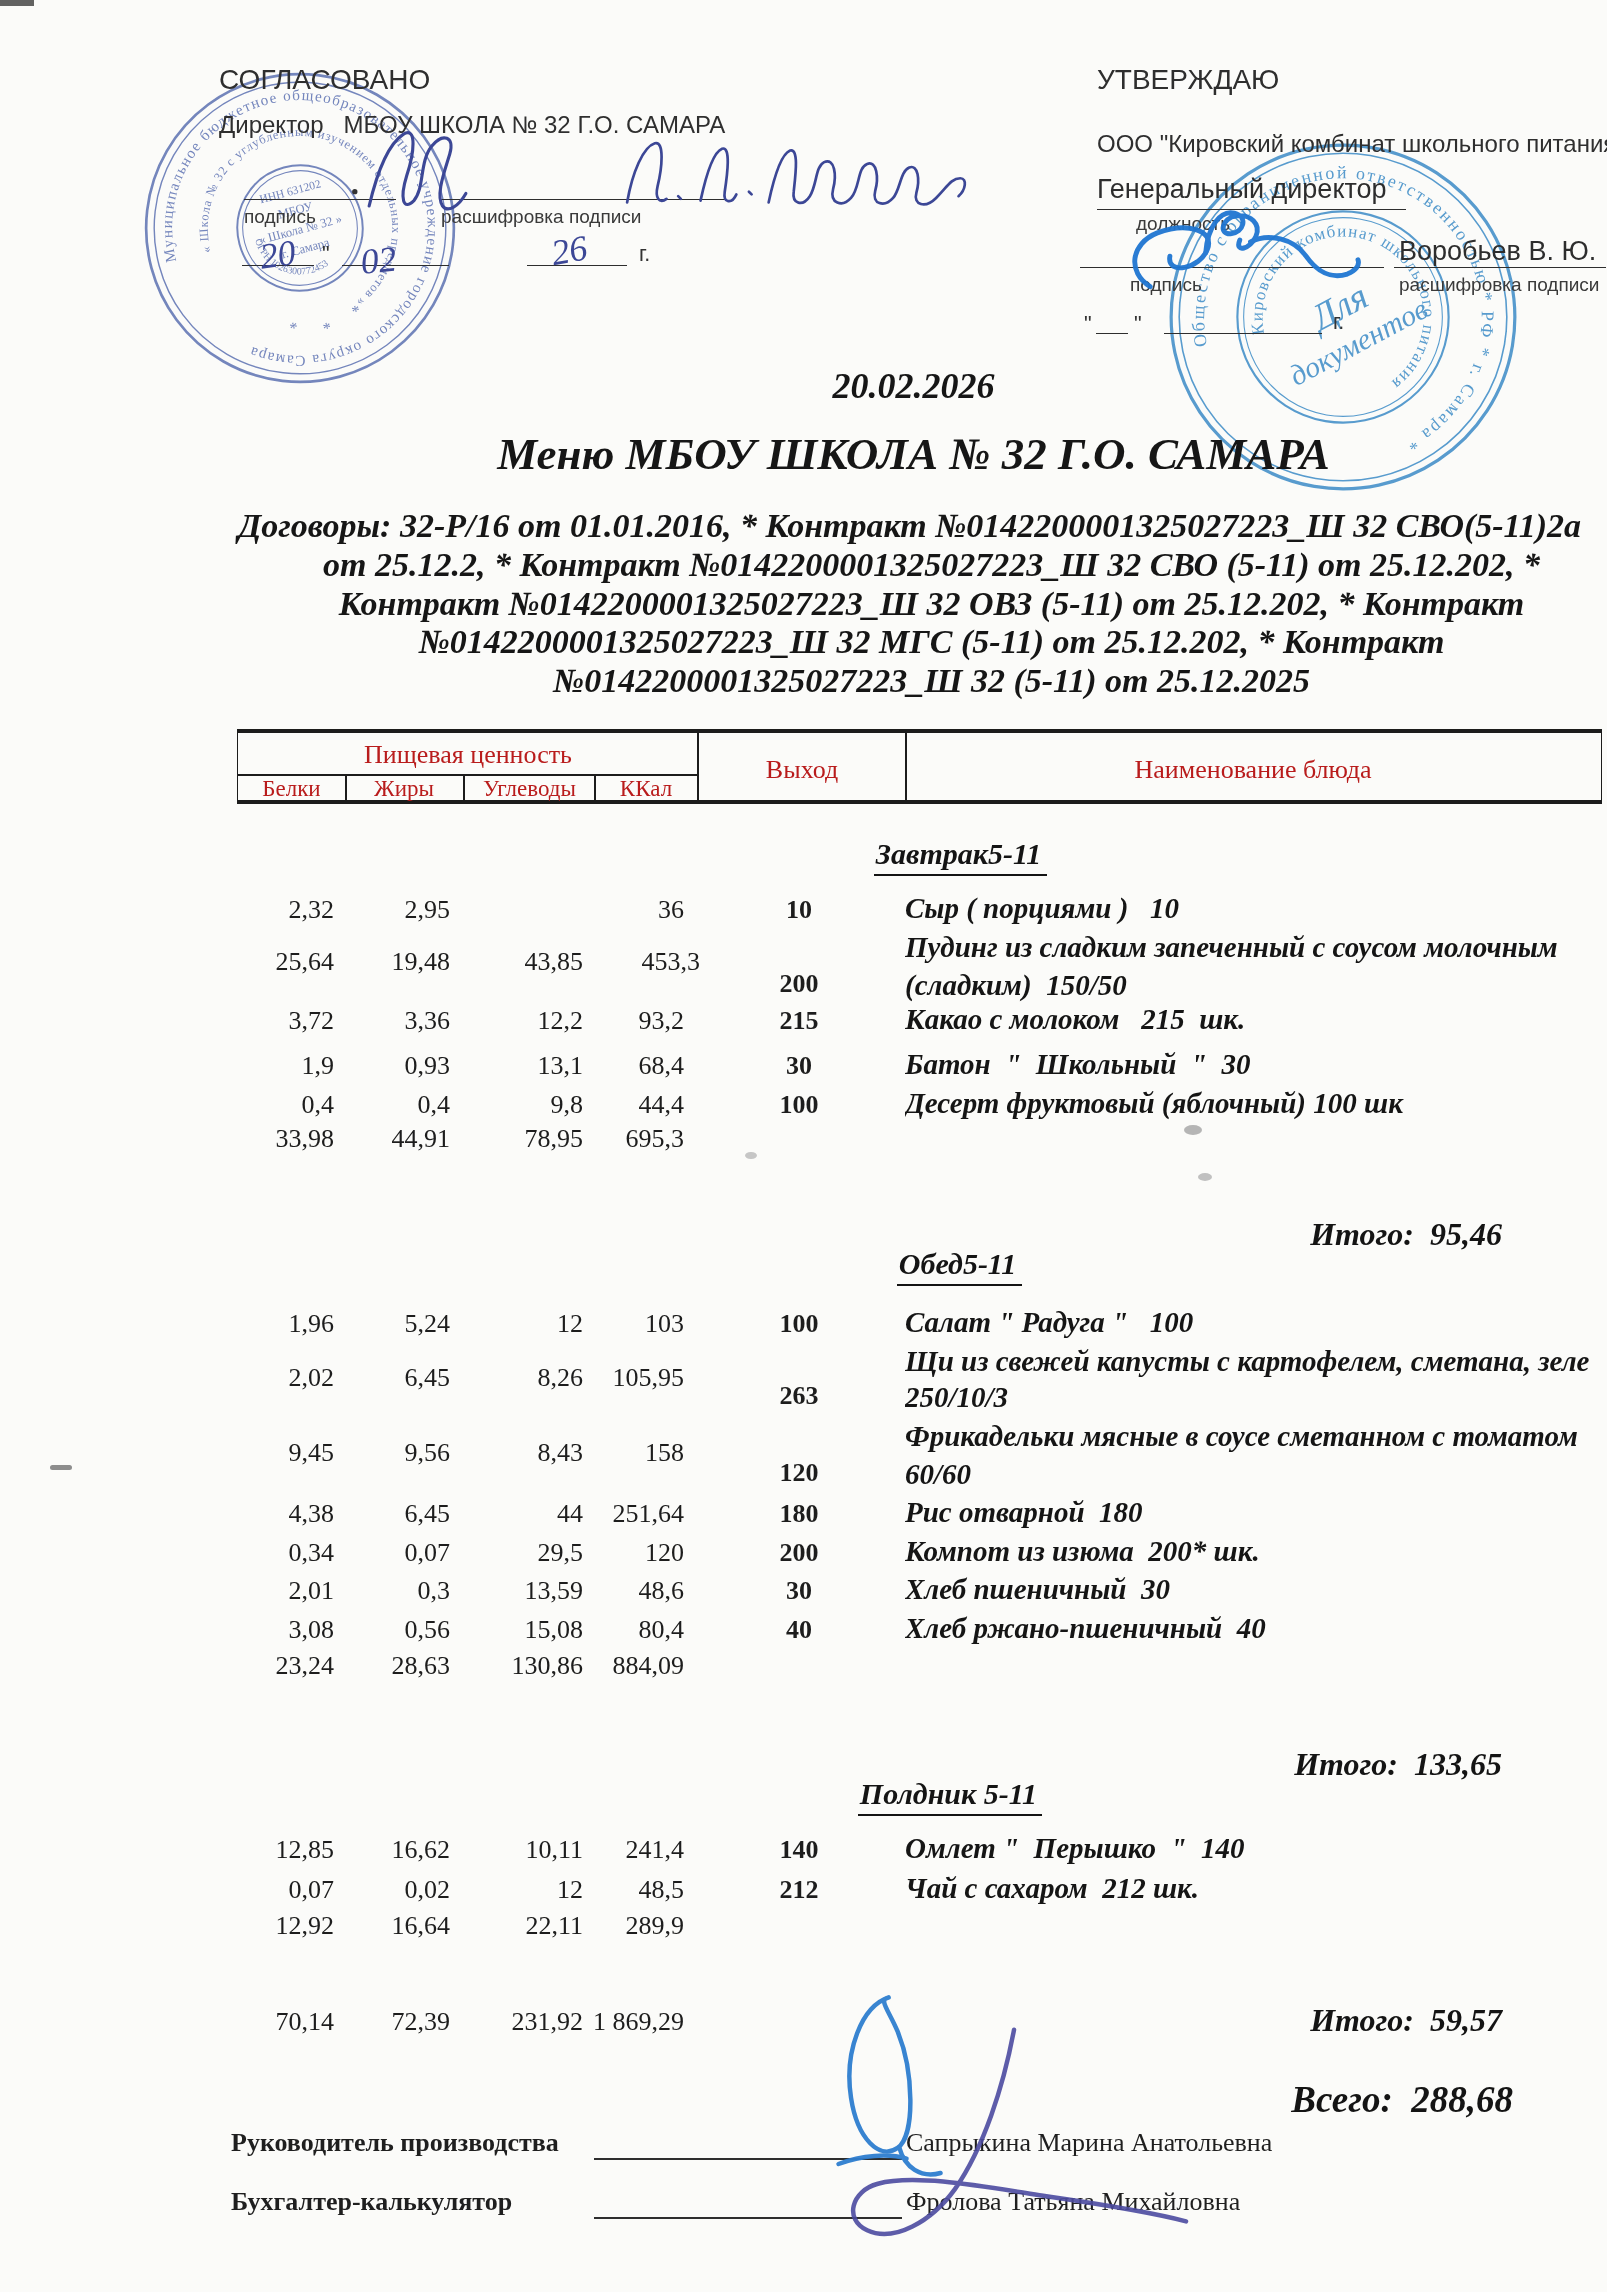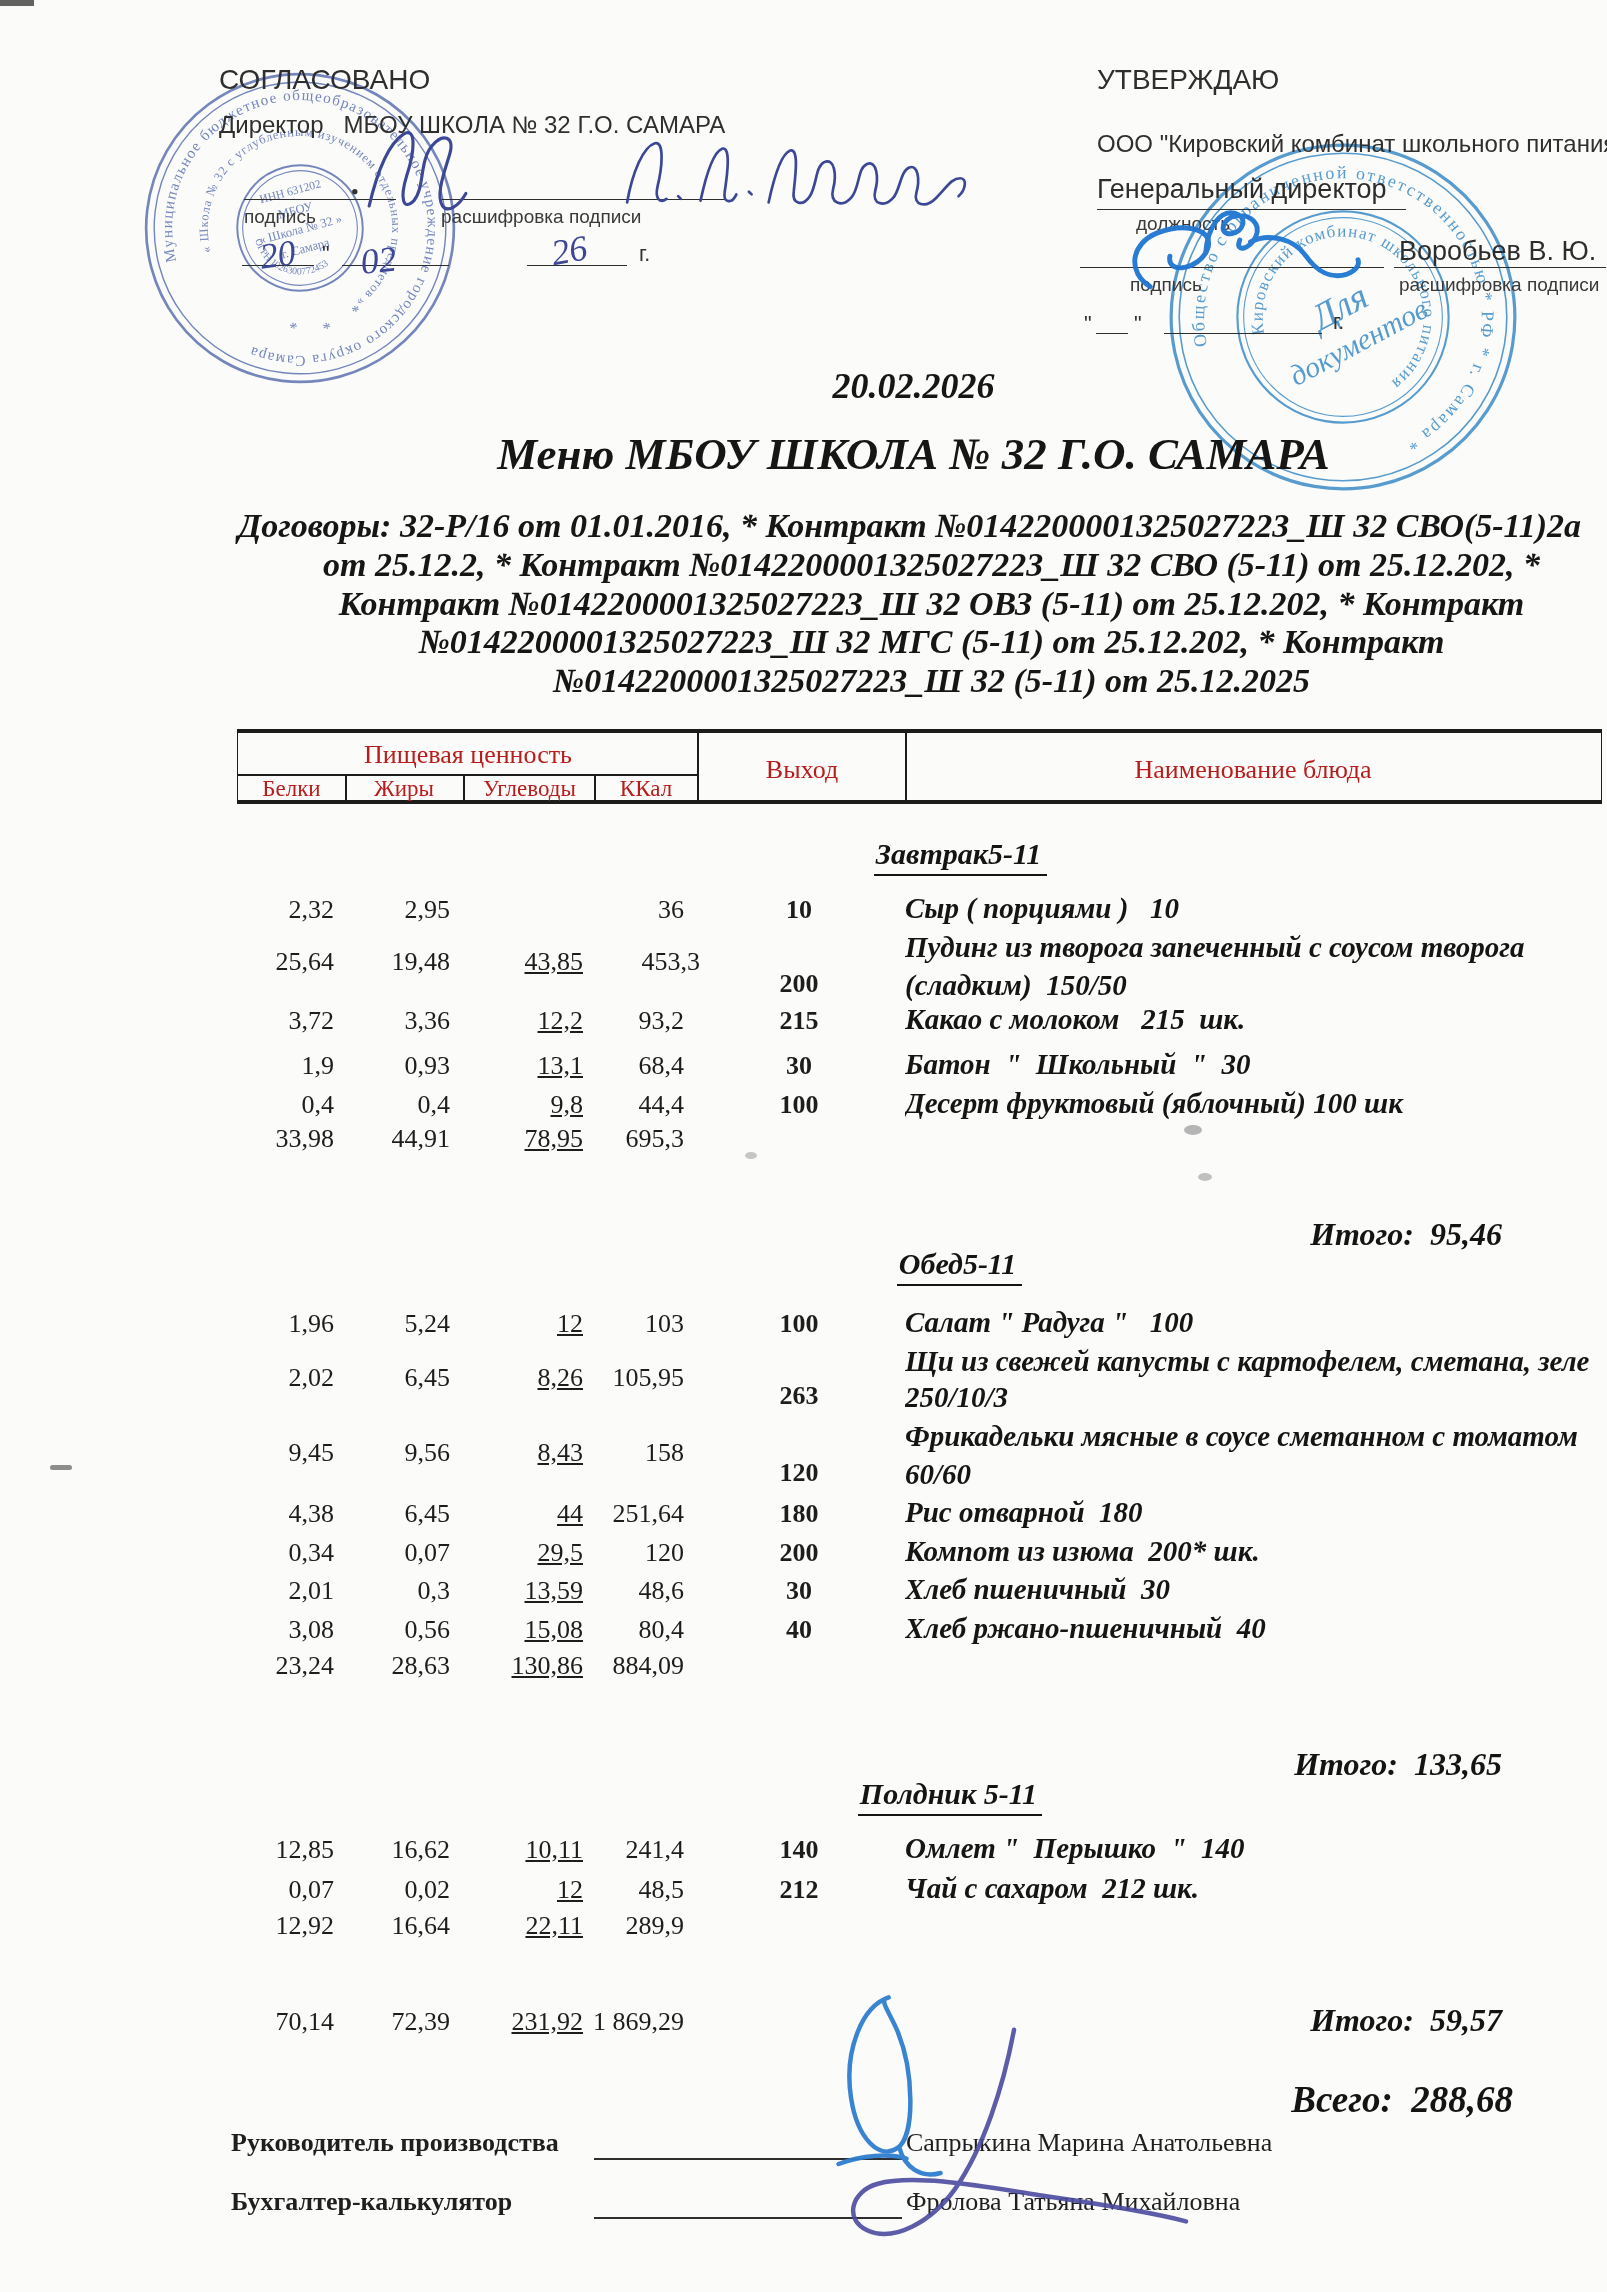--- a/index.html
+++ b/index.html
@@ -17,21 +17,21 @@
          border:1.8px solid #1c1c1c;border-top:4.5px solid #1c1c1c;border-bottom:4.5px solid #1c1c1c;
          box-sizing:border-box;}
   .thead .hline{position:absolute;background:#1c1c1c;}
   .thead .hlabel{position:absolute;font-family:"Liberation Serif",serif;color:#b91c1c;
                  text-align:center;white-space:nowrap;}
   
   .row{position:absolute;left:0;width:100%;height:0;}
   .row .num{position:absolute;top:2.7px;font-family:"Liberation Serif",serif;font-size:26px;
             color:#1d1d1d;text-align:right;white-space:pre;}
   .cb{left:227px;width:107px;} .cf{left:341px;width:109px;}
-  .cu{left:456px;width:127px;text-decoration:underline;} .ck{left:559px;width:125px;}
+  .cu{left:456px;width:127px;} .ck{left:559px;width:125px;}
   .co{left:755px !important;width:88px !important;text-align:center !important;font-weight:bold;}
   .dish{position:absolute;left:905px;width:702px;overflow:hidden;white-space:pre;
         font-family:"Liberation Serif",serif;font-style:italic;font-weight:bold;
         font-size:29px;color:#151515;}
   .sect{position:absolute;font-family:"Liberation Serif",serif;font-style:italic;font-weight:bold;
         font-size:30px;color:#141414;border-bottom:2.7px solid #141414;padding:0 5.4px 2.7px 1.8px;white-space:pre;}
   .itogo{position:absolute;right:106px;font-family:"Liberation Serif",serif;font-style:italic;
          font-weight:bold;font-size:32px;color:#141414;white-space:pre;}
   .speck{position:absolute;border-radius:50%;}
   svg text{font-family:"Liberation Serif",serif;}
@@ -157,21 +157,21 @@
     <span class="num co">10</span>
     <span class="dish">Сыр ( порциями )   10</span>
   </div>
 
   <div class="row" style="top:931px;">
     <span class="num cb" style="top:16px;">25,64</span>
     <span class="num cf" style="top:16px;">19,48</span>
     <span class="num cu" style="top:16px;">43,85</span>
     <span class="num ck" style="top:16px;padding-left:16px;">453,3</span>
     <span class="num co" style="top:38px;">200</span>
-    <span class="dish">Пудинг из творога запеченный с соусом творога</span>
+    <span class="dish">Пудинг из сладким запеченный с соусом молочным</span>
     <span class="dish" style="top:38px;">(сладким)  150/50</span>
   </div>
 
   <div class="row" style="top:1003px;">
     <span class="num cb">3,72</span>
     <span class="num cf">3,36</span>
     <span class="num cu">12,2</span>
     <span class="num ck">93,2</span>
     <span class="num co">215</span>
     <span class="dish">Какао с молоком   215  шк.</span>

